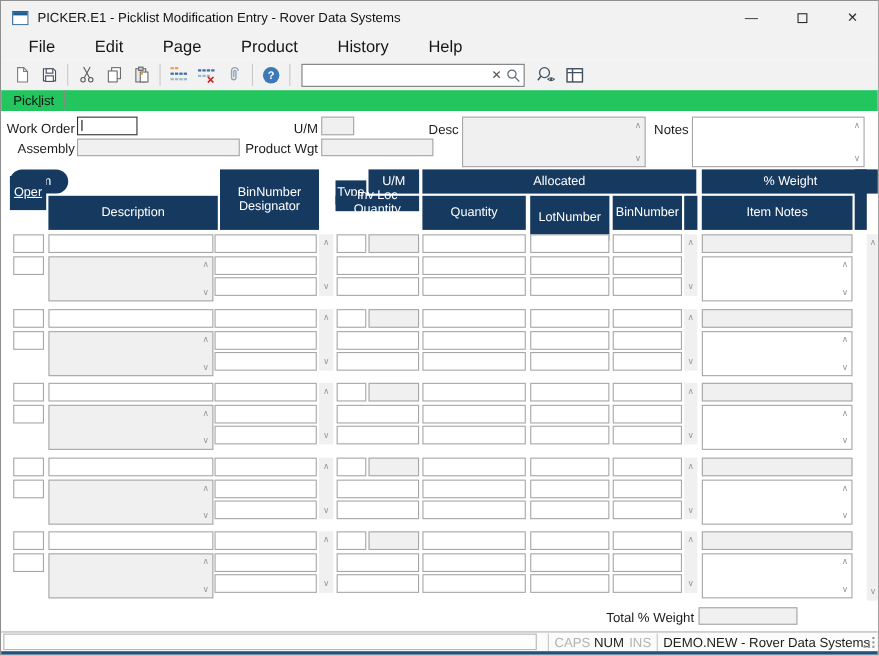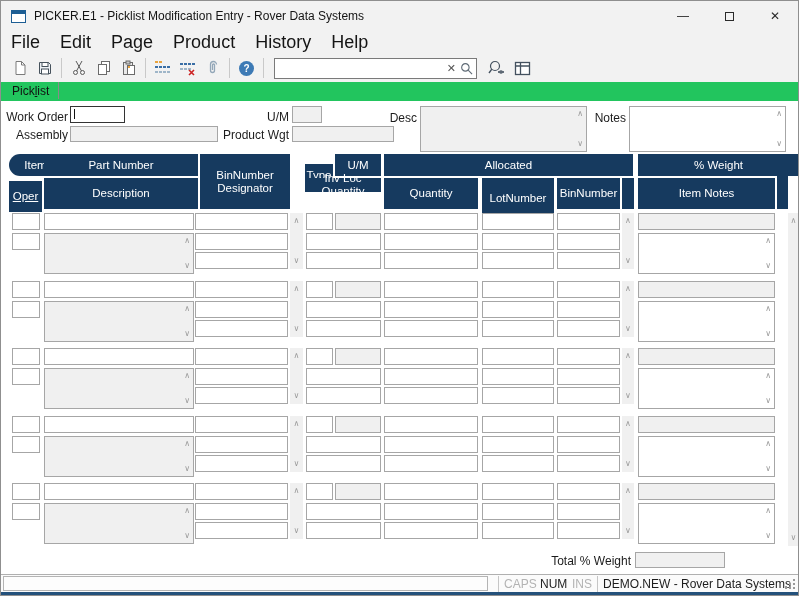--- a/index.html
+++ b/index.html
@@ -10,21 +10,21 @@
     border:1px solid #8f8f8f;overflow:hidden;
   }
   
   .titlebar{position:absolute;left:0;top:0;width:100%;height:30px;background:#f2f2f2;display:flex;align-items:center;}
   .titlebar .app-ico{margin-left:10px;margin-right:8px;display:flex;}
   .title-text{font-size:12px;color:#141414;}
   .caption-buttons{position:absolute;right:0;top:0;height:30px;display:flex;}
   .cap-btn{width:46px;height:30px;display:flex;align-items:center;justify-content:center;color:#2a2a2a;font-size:12px;}
   .max-box{width:9px;height:9px;border:1px solid #2a2a2a;}
   
-  .menubar{position:absolute;left:0;top:30px;width:100%;height:23px;background:#f2f2f2;display:flex;align-items:center;padding-left:0;font-size:18px;}
+  .menubar{position:absolute;left:0;top:30px;width:100%;height:23px;background:#f2f2f2;display:flex;align-items:center;padding-left:15px;font-size:15px;gap:16px;}
   .menu-item{padding:3px 10px;color:#151515;}
   
   .toolbar{position:absolute;left:0;top:53px;width:100%;height:28px;background:#f2f2f2;display:flex;align-items:center;padding-left:6px;}
   .tb-btn{width:25px;height:24px;display:flex;align-items:center;justify-content:center;}
   .tb-sep{width:1px;height:20px;background:#c9c9c9;margin:0 4px;}
   .search-wrap{display:flex;align-items:center;width:203px;height:21px;background:#fff;border:1px solid #7a7a7a;margin-left:6px;padding:0 3px;}
   .search-input{flex:1;border:none;outline:none;font:12px "Liberation Sans",sans-serif;background:transparent;min-width:0;}
   .search-clear{color:#555;font-size:11px;padding:0 4px;}
   
   .tabrow{position:absolute;left:0;top:81px;width:100%;height:19px;background:#22c55e;}
@@ -214,22 +214,21 @@
       <span class="chev-r" style="top:3px;">∧</span>
       <span class="chev-r" style="bottom:3px;">∨</span>
       <span></span>
     </div>
     <span class="lbl" style="left:0;top:27px;width:67px;">Assembly</span>
     <input class="in ro" style="left: 69px; top: 25px; width: 148px; height: 16px;" readonly="" value="">
     <span class="lbl" style="left:200px;top:27px;width:88px;">Product Wgt</span>
     <input class="in ro" style="left: 291px; top: 25px; width: 102px; height: 16px;" readonly="" value="">
 
     <div class="hb" style="left:8px;top:53px;width:53px;height:22px;border-radius:11px;">Item</div>
-    <div class="hb" style="left:8px;top:80px;width:33px;height:31px;text-decoration:underline;">Oper</div>
-    <div class="hb" style="left:43px;top:53px;width:154px;height:22px;">Part Number</div>
+    <div class="hb" style="left:8px;top:59px;width:33px;height:31px;text-decoration:underline;">Oper</div>
     <div class="hb" style="left:43px;top:77px;width:154px;height:31px;">Description</div>
     <div class="hb" style="left:199px;top:53px;width:90px;height:55px;">BinNumber Designator</div>
     <div class="hb" style="left:304px;top:63px;width:28px;height:22px;">Type</div>
     <div class="hb" style="left:334px;top:53px;width:46px;height:22px;">U/M</div>
     <div class="hb" style="left:304px;top:77px;width:76px;height:14px;">Inv Loc Quantity</div>
     <div class="hb" style="left:383px;top:53px;width:249px;height:22px;">Allocated</div>
     <div class="hb" style="left:383px;top:77px;width:94px;height:31px;">Quantity</div>
     <div class="hb" style="left:481px;top:77px;width:72px;height:41px;">LotNumber</div>
     <div class="hb" style="left:556px;top:77px;width:63px;height:31px;">BinNumber</div>
     <div class="hb" style="left:621px;top:77px;width:12px;height:31px;"></div>

